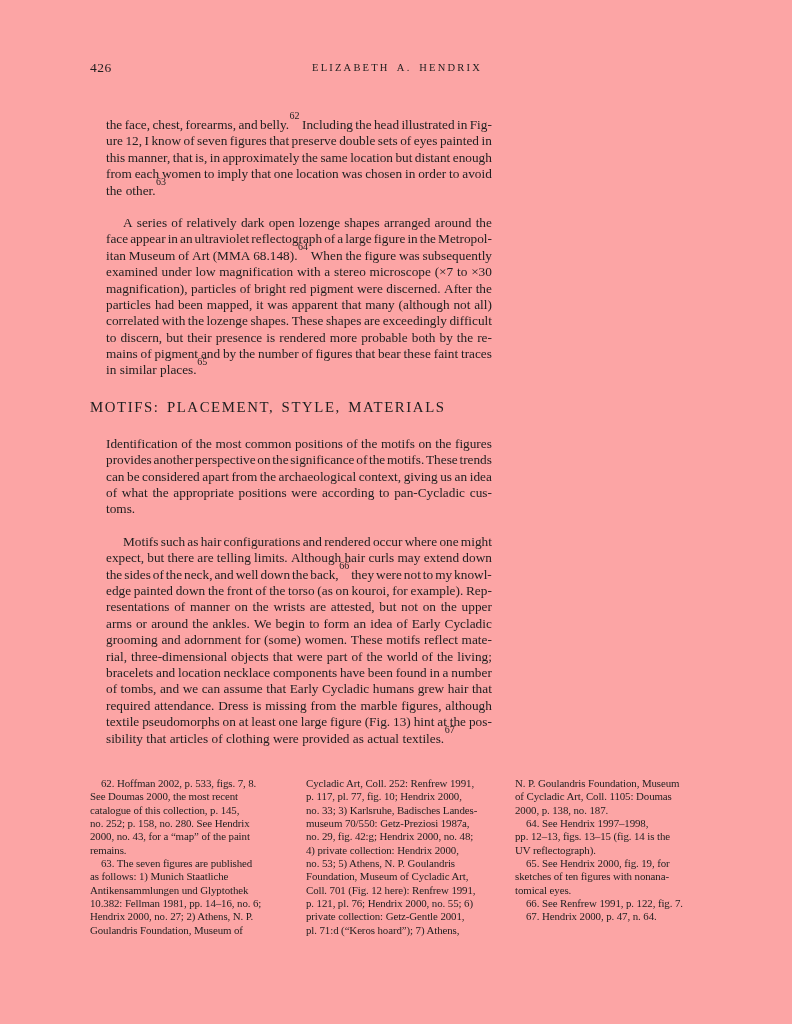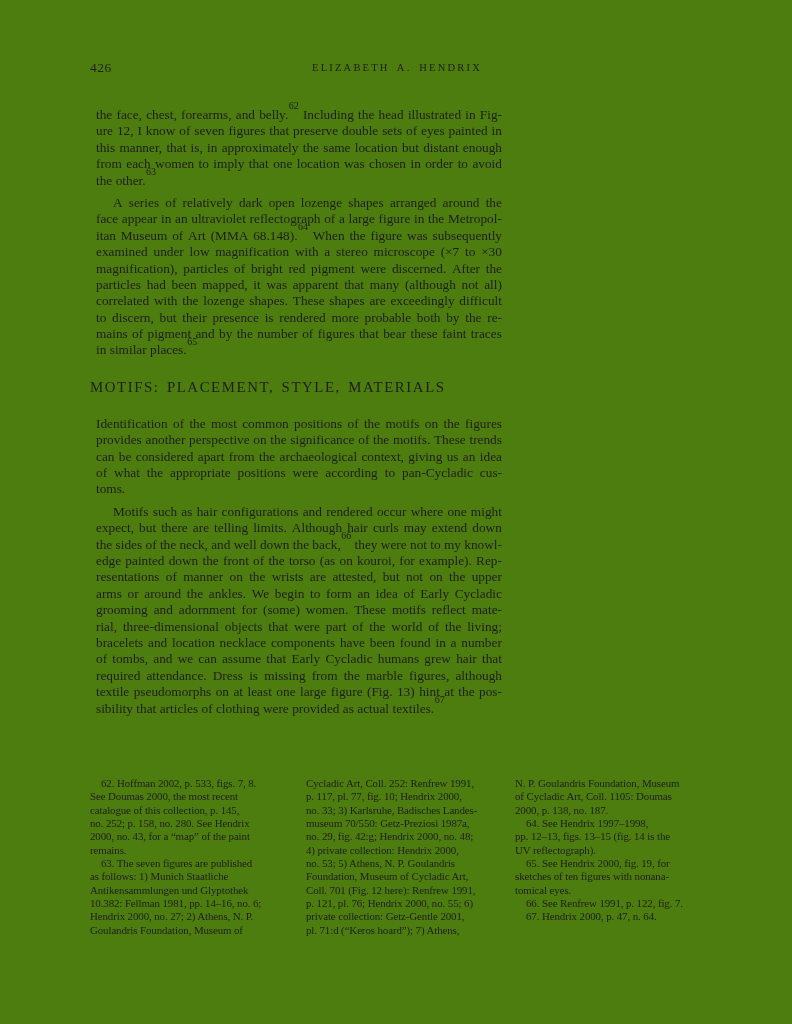--- a/index.html
+++ b/index.html
@@ -18,21 +18,21 @@
   .running-head {
     position:absolute; left:0; right:0; top:2px;
     text-align:center;
     font-size:10.5px; letter-spacing:2.2px; word-spacing:3px;
   }
   
   .body-col {
     position:absolute; left:90px; top:101px; width:418px;
     font-size:13.3px; line-height:16.4px;
   }
-  .para { margin:6px; }
+  .para { margin:16px; }
   .ln { display:flex; justify-content:space-between; height:16.4px; }
   .ln.first { padding-left:17px; }
   .ln.last { justify-content:flex-start; gap:3.4px; }
   .ln span { white-space:pre; }
   sup.fnref {
     font-size:10px; line-height:0; position:relative; top:-4.5px;
     letter-spacing:0; margin-left:.5px;
   }
   .section-heading {
     margin:19px 0 20px 0;
@@ -48,21 +48,21 @@
   .fn-col { position:absolute; top:0; width:202px;margin-top:30px; }
   .fn-col-0 { left:0; }
   .fn-col-1 { left:216px; }
   .fn-col-2 { left:425px; }
   .fn-ln { white-space:nowrap; height:13.35px; }
   .fn-ln.ind { padding-left:11px; }
 </style>
 </head>
 <body>
 
-<div class="page" style="background: #4d7c0f; color: rgb(30, 30, 30);">
+<div class="page" style="background: #fca5a5; color: rgb(30, 30, 30);">
 
   <header class="running-header">
     <span class="page-num">426</span>
     <span class="running-head">ELIZABETH A. HENDRIX</span>
   </header>
 
   <main class="body-col" id="body-col">
       <div class="para">
         <div class="ln">
           <span>the</span>

